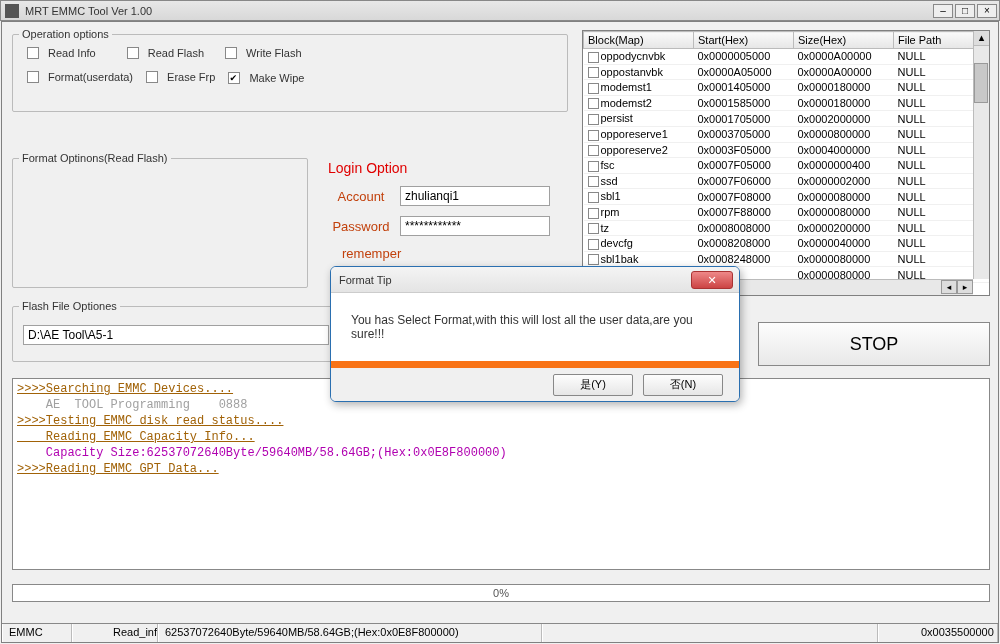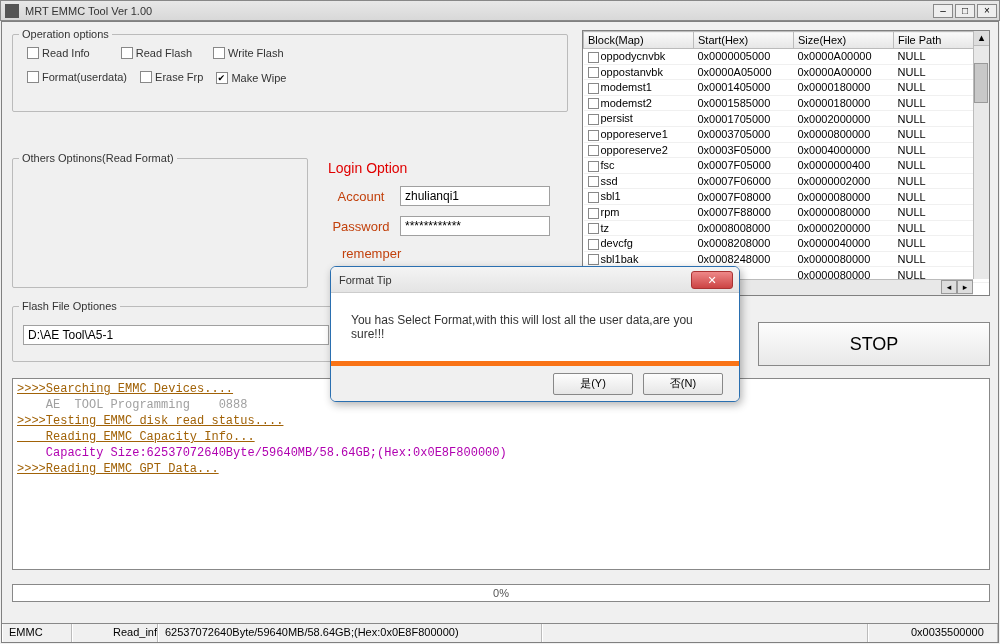--- a/index.html
+++ b/index.html
@@ -13,21 +13,21 @@
 .titlebar .winbtn { width: 20px; height: 14px; background: #eee; border: 1px solid #888; display: flex; align-items:center; justify-content:center; font-size: 10px; line-height:1; cursor: pointer; }
 
 
 .mainbox { width: 998px; height: 622px; border: 1px solid #808080; background: #f0f0f0; margin: 0 1px; position: relative; }
 
 
 .groupbox { position: absolute; border: 1px solid #bbb; background: #f0f0f0; border-radius: 2px; }
 .grouplabel { position: absolute; top: -7px; left: 6px; background: #f0f0f0; padding: 0 3px; color: #333; font-size: 11px; }
 
 
-.chk { display: inline-flex; align-items: center; gap: 3px; margin-right: 10px; }
+.chk { display: inline-flex; align-items: center; gap: 9px; margin-right: 10px; }
 .chk .box { width: 12px; height: 12px; border: 1px solid #888; background: #fff; display:inline-block;}
 .chk.checked .box::after { content:"✔"; font-size: 9px; position:relative; top:-2px; left:0;}
 .chk .lbl { color: #333; }
 
 
 .login-heading { color: #e00000; font-size: 14px; font-weight: normal; }
 .login-label { color: #c2410c; font-size: 13px; text-align: center; display:inline-block; }
 .textinput { border: 1px solid #a0a0a0; background: #fff; padding: 2px 4px; font-size: 12px; height: 20px; }
 
 
@@ -57,21 +57,21 @@
 
 
 .statusbar { position:absolute; left:0; right:0; bottom:0; height:19px; display:flex; border-top:1px solid #888;justify-content:center;}
 .statusbar .cell { border-right:1px solid #bbb; border-left:1px solid #fff; padding:2px 6px; background:#f0f0f0; height:18px; overflow:hidden; white-space:nowrap;}
 
 
 .dialog { position:absolute; background:#fdfdfd; border:1px solid #2a6fb0; border-radius:6px; box-shadow:2px 3px 8px rgba(0,0,0,.3); }
 .dialog .dlg-title { height:26px; background:linear-gradient(#f4f4f4,#e4e4e4); border-bottom:1px solid #ccc; border-radius:5px 5px 0 0; display:flex; align-items:center; padding:0 8px; color:#333; }
 .dialog .dlg-close { position:absolute; right:6px; top:4px; width:42px; height:18px; background:linear-gradient(#e88,#c44); border:1px solid #a33; border-radius:3px; color:#fff; display:flex;align-items:center;justify-content:center; font-size:11px; cursor:pointer;}
 .dialog .dlg-body { padding:20px 20px 10px 20px; background:#fff; color:#333; font-size:12px; }
-.dialog .dlg-buttons { height:40px; background:#f0f0f0; border-top:5px solid #f97316; border-radius:0 0 5px 5px; display:flex; justify-content:flex-end; align-items:center; gap:10px; padding-right:16px;}
+.dialog .dlg-buttons { height:40px; background:#f0f0f0; border-top:7px solid #f97316; border-radius:0 0 5px 5px; display:flex; justify-content:flex-end; align-items:center; gap:10px; padding-right:16px;}
 .dialog .dlg-btn { min-width:80px; height:22px; background:linear-gradient(#fdfdfd,#e6e6e6); border:1px solid #888; border-radius:2px; display:flex;align-items:center;justify-content:center; cursor:pointer; font-size:11px;}
 
 </style>
 </head>
 <body>
 
 <div class="titlebar">
   <div class="sysicon"></div>
   <div class="title">MRT EMMC Tool Ver 1.00</div>
   <div class="wincontrols">
@@ -111,21 +111,21 @@
           </span>
         <span class="chk checked">
             <span class="box"></span>
             <span class="lbl">Make Wipe</span>
           </span>
       </div>
     </div>
   </div>
 
   <div class="groupbox" style="left:10px; top:136px; width:296px; height:130px;">
-    <div class="grouplabel">Others Optinons(Read Format)</div>
+    <div class="grouplabel">Format Optinons(Read Flash)</div>
   </div>
 
   <div style="position:absolute; left:326px; top:138px; width:240px;">
     <div class="login-heading">Login Option</div>
     <div style="margin-top:10px; display:flex; align-items:center;">
       <span class="login-label" style="width:66px;">Account</span>
       <input class="textinput" style="width: 150px; margin-left: 6px;" value="zhulianqi1">
     </div>
     <div style="margin-top:10px; display:flex; align-items:center;">
       <span class="login-label" style="width:66px;">Password</span>
@@ -270,21 +270,21 @@
 
   <div class="progress" style="left:10px; top:562px; width:978px;">
     <span>0%</span>
   </div>
 
   <div class="statusbar">
     <div class="cell" style="width:70px;">EMMC</div>
     <div class="cell" style="width:86px;padding-left:40px;">Read_info</div>
     <div class="cell" style="width:384px;">62537072640Byte/59640MB/58.64GB;(Hex:0x0E8F800000)</div>
     <div class="cell" style="flex:1;"></div>
-    <div class="cell" style="width:130px;padding-left:42px;">0x0035500000</div>
+    <div class="cell" style="width:120px;padding-left:42px;">0x0035500000</div>
   </div>
 
 </div>
 
 <div class="dialog" style="left:330px; top:266px; width:410px;">
   <div class="dlg-title">Format Tip</div>
   <div class="dlg-close">✕</div>
   <div class="dlg-body" style="height:68px;">
     <div>You has Select Format,with this will lost all the user data,are you sure!!!</div>
   </div>

